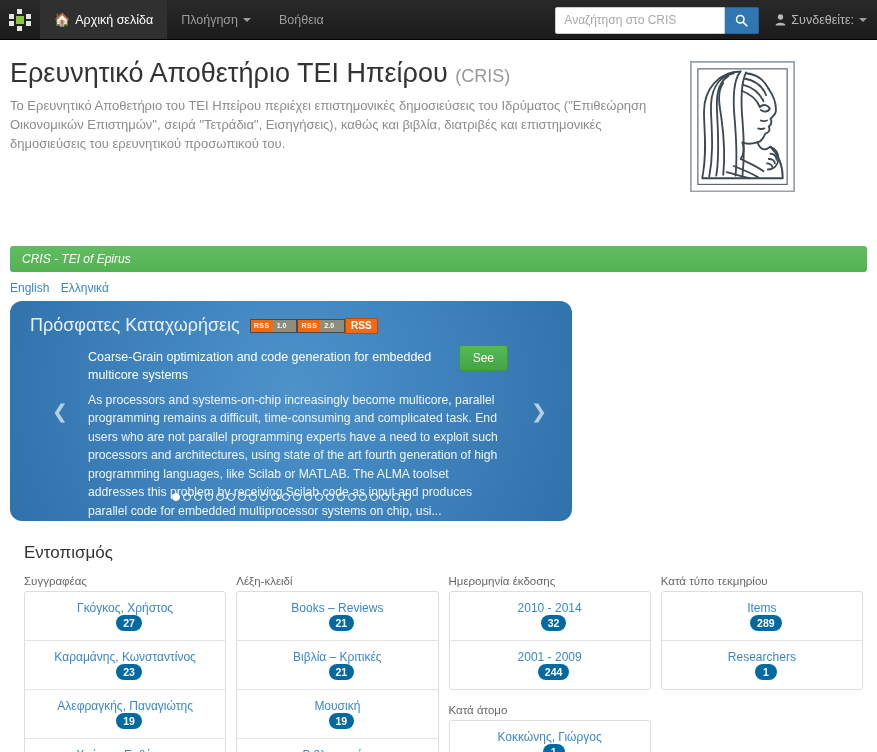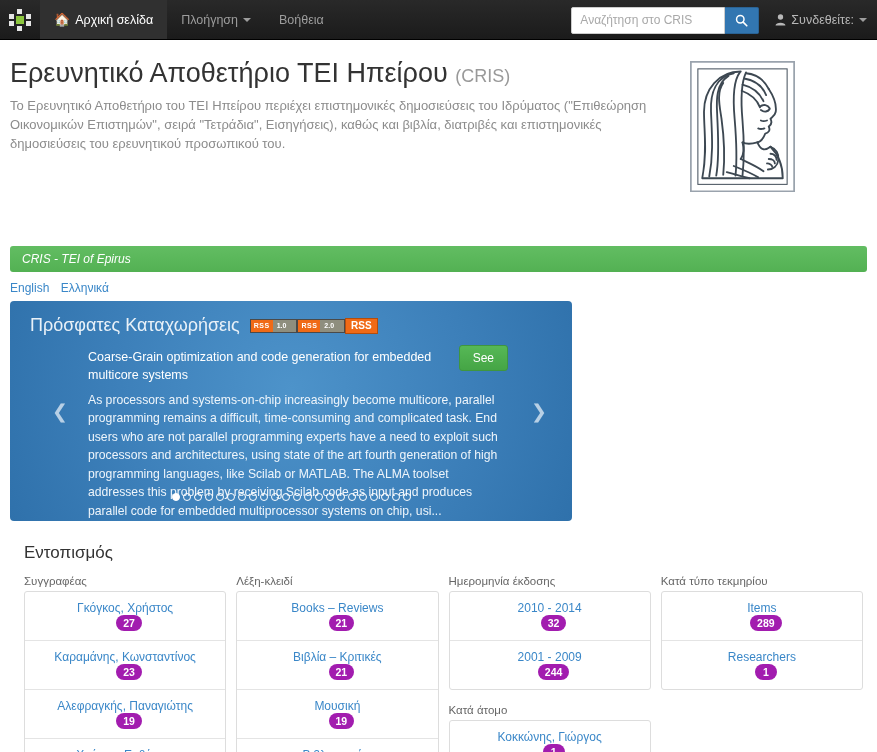--- a/index.html
+++ b/index.html
@@ -67,21 +67,21 @@
   .nav-right {
     position: absolute;
     right: 0; top: 0;
     height: 40px;
     display: flex;
     align-items: center;
     padding-right: 10px;
   }
   .search-wrap { display: flex; align-items: stretch; height: 27px; }
   .search-input {
-    width: 154px;
+    width: 170px;
     height: 27px;
     border: 1px solid #cccccc;
     background: #fff;
     font-size: 12px;
     color: #555;
     padding: 0 8px;
     font-family: "Liberation Sans", sans-serif;
     outline: none;
     border-radius: 2px 0 0 2px;
   }
@@ -158,21 +158,21 @@
     color: #3a87c8;
     text-decoration: none;
     margin-right: 8px;
     cursor: pointer;
   }
 
   
   .carousel {
     width: 562px;
     height: 220px;
-    border-radius: 4px;
+    border-radius: 12px;
     background: radial-gradient(circle at 50% 40%, #4d93ca 0%, #3d80ba 55%, #2f71ab 100%);
     position: relative;
     overflow: hidden;
     padding: 12px 16px;
   }
   .carousel-title {
     color: #e9f1f8;
     font-size: 18px;
     display: flex;
     align-items: center;
@@ -301,21 +301,21 @@
   .facet-item:last-child { border-bottom: none; }
   .facet-item .fi-label {
     color: #3a87c8;
     font-size: 12px;
     white-space: nowrap;
     overflow: hidden;
     text-overflow: ellipsis;
   }
   .badge {
     flex: none;
-    background: #a21caf;
+    background: #0369a1;
     color: #ffffff;
     border-radius: 9px;
     font-size: 10.5px;
     font-weight: bold;
     padding: 2px 7px;
     min-width: 22px;
     text-align: center;
     margin-left: 8px;
   }
 </style>

